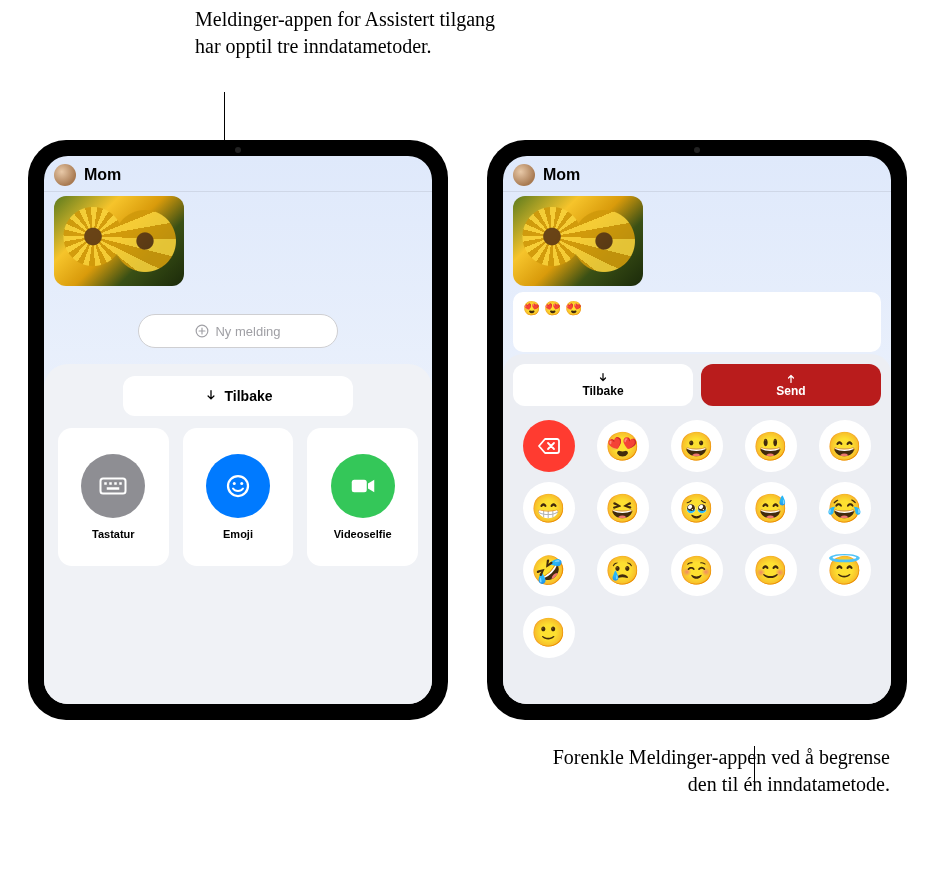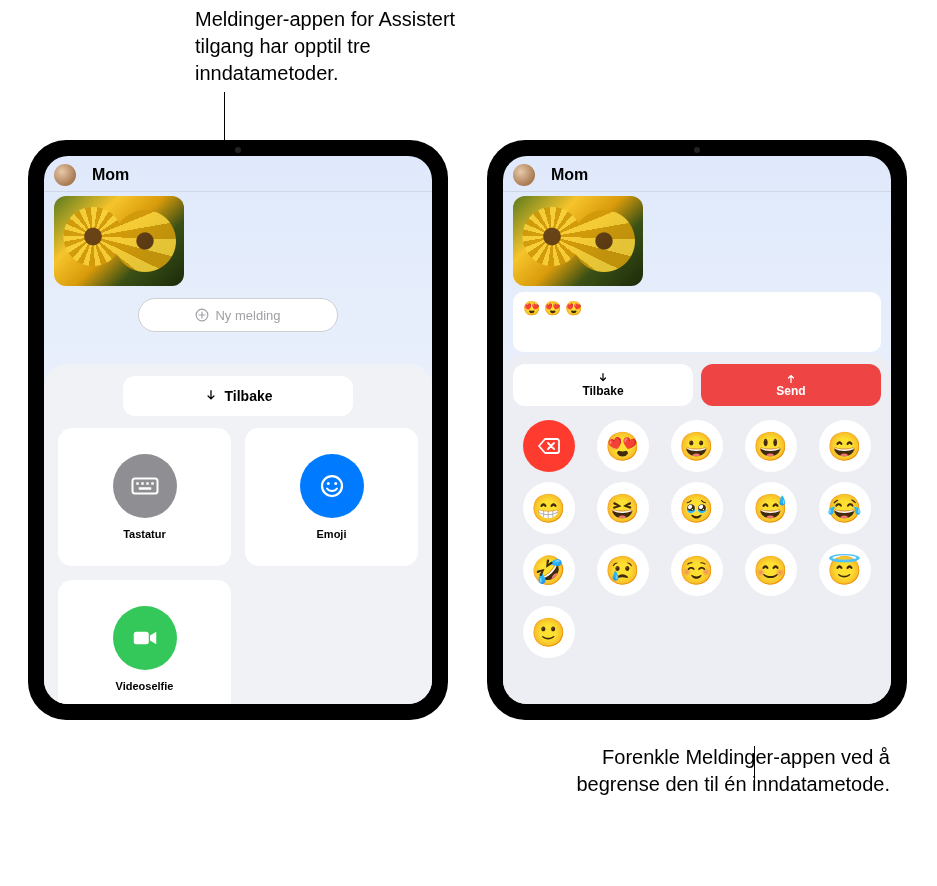--- a/index.html
+++ b/index.html
@@ -8,20 +8,21 @@
     background: #fff;
     width: 937px;
     height: 886px;
     position: relative;
   }
   .callout {
     position: absolute;
     font-size: 20px;
     line-height: 1.35;
     color: #000;
+    font-family: Liberation Serif, serif;
   }
   .callout-line {
     position: absolute;
     background: #000;
   }
   .ipad {
     position: absolute;
     width: 420px;
     height: 580px;
     border-radius: 38px;
@@ -41,21 +42,21 @@
     width: 100%;
     height: 100%;
     border-radius: 24px;
     background: linear-gradient(180deg, #dfe9fb 0%, #eef3fc 60%, #f5f7fa 100%);
     overflow: hidden;
     position: relative;
   }
   .header {
     display: flex;
     align-items: center;
-    gap: 16px;
+    gap: 8px;
     padding: 8px 10px 5px 10px;
     border-bottom: 1px solid rgba(0,0,0,0.08);
   }
   .avatar {
     width: 22px; height: 22px;
     border-radius: 50%;
     background: radial-gradient(circle at 35% 35%, #e8c9a8, #a87a52 70%);
     flex-shrink: 0;
   }
   .contact-name {
@@ -78,21 +79,21 @@
       radial-gradient(circle at 30% 45%, #5a3716 8%, transparent 9%),
       radial-gradient(circle at 70% 50%, #5a3716 8%, transparent 9%),
       repeating-conic-gradient(from 20deg at 30% 45%, #f8d13a 0 12deg, #d09a0c 12deg 24deg),
       repeating-conic-gradient(from 45deg at 70% 50%, #f8d13a 0 12deg, #c79008 12deg 24deg);
     mix-blend-mode: normal;
     opacity: 0.9;
     mask: radial-gradient(circle at 30% 45%, #000 28%, transparent 29%),
           radial-gradient(circle at 70% 50%, #000 30%, transparent 31%);
   }
   .new-msg-pill {
-    margin: 12px auto 0 auto;
+    margin: 28px auto 0 auto;
     width: 200px;
     height: 34px;
     border: 1px solid #cfcfd2;
     border-radius: 17px;
     background: #fff;
     display: flex;
     align-items: center;
     justify-content: center;
     gap: 6px;
     color: #a0a0a5;
@@ -114,21 +115,21 @@
     border-radius: 12px;
     display: flex;
     align-items: center;
     justify-content: center;
     gap: 7px;
     font-weight: 700;
     font-size: 14px;
   }
   .input-grid {
     display: grid;
-    grid-template-columns: 1fr 1fr;
+    grid-template-columns: 1fr 1fr 1fr;
     gap: 14px;
   }
   .input-card {
     background: #fff;
     border-radius: 14px;
     height: 138px;
     display: flex;
     flex-direction: column;
     align-items: center;
     justify-content: center;
@@ -169,21 +170,21 @@
     height: 42px;
     border-radius: 12px;
     display: flex;
     flex-direction: column;
     align-items: center;
     justify-content: center;
     font-weight: 700;
     font-size: 12px;
   }
   .ctl-btn.white { background: #fff; color: #000; }
-  .ctl-btn.blue { background: #ef4444; color: #fff; }
+  .ctl-btn.blue { background: #b91c1c; color: #fff; }
   .emoji-grid {
     padding: 6px 14px 14px 14px;
     display: grid;
     grid-template-columns: repeat(5, 1fr);
     gap: 10px 10px;
     justify-items: center;
   }
   .emoji-btn {
     width: 52px; height: 52px;
     border-radius: 50%;

